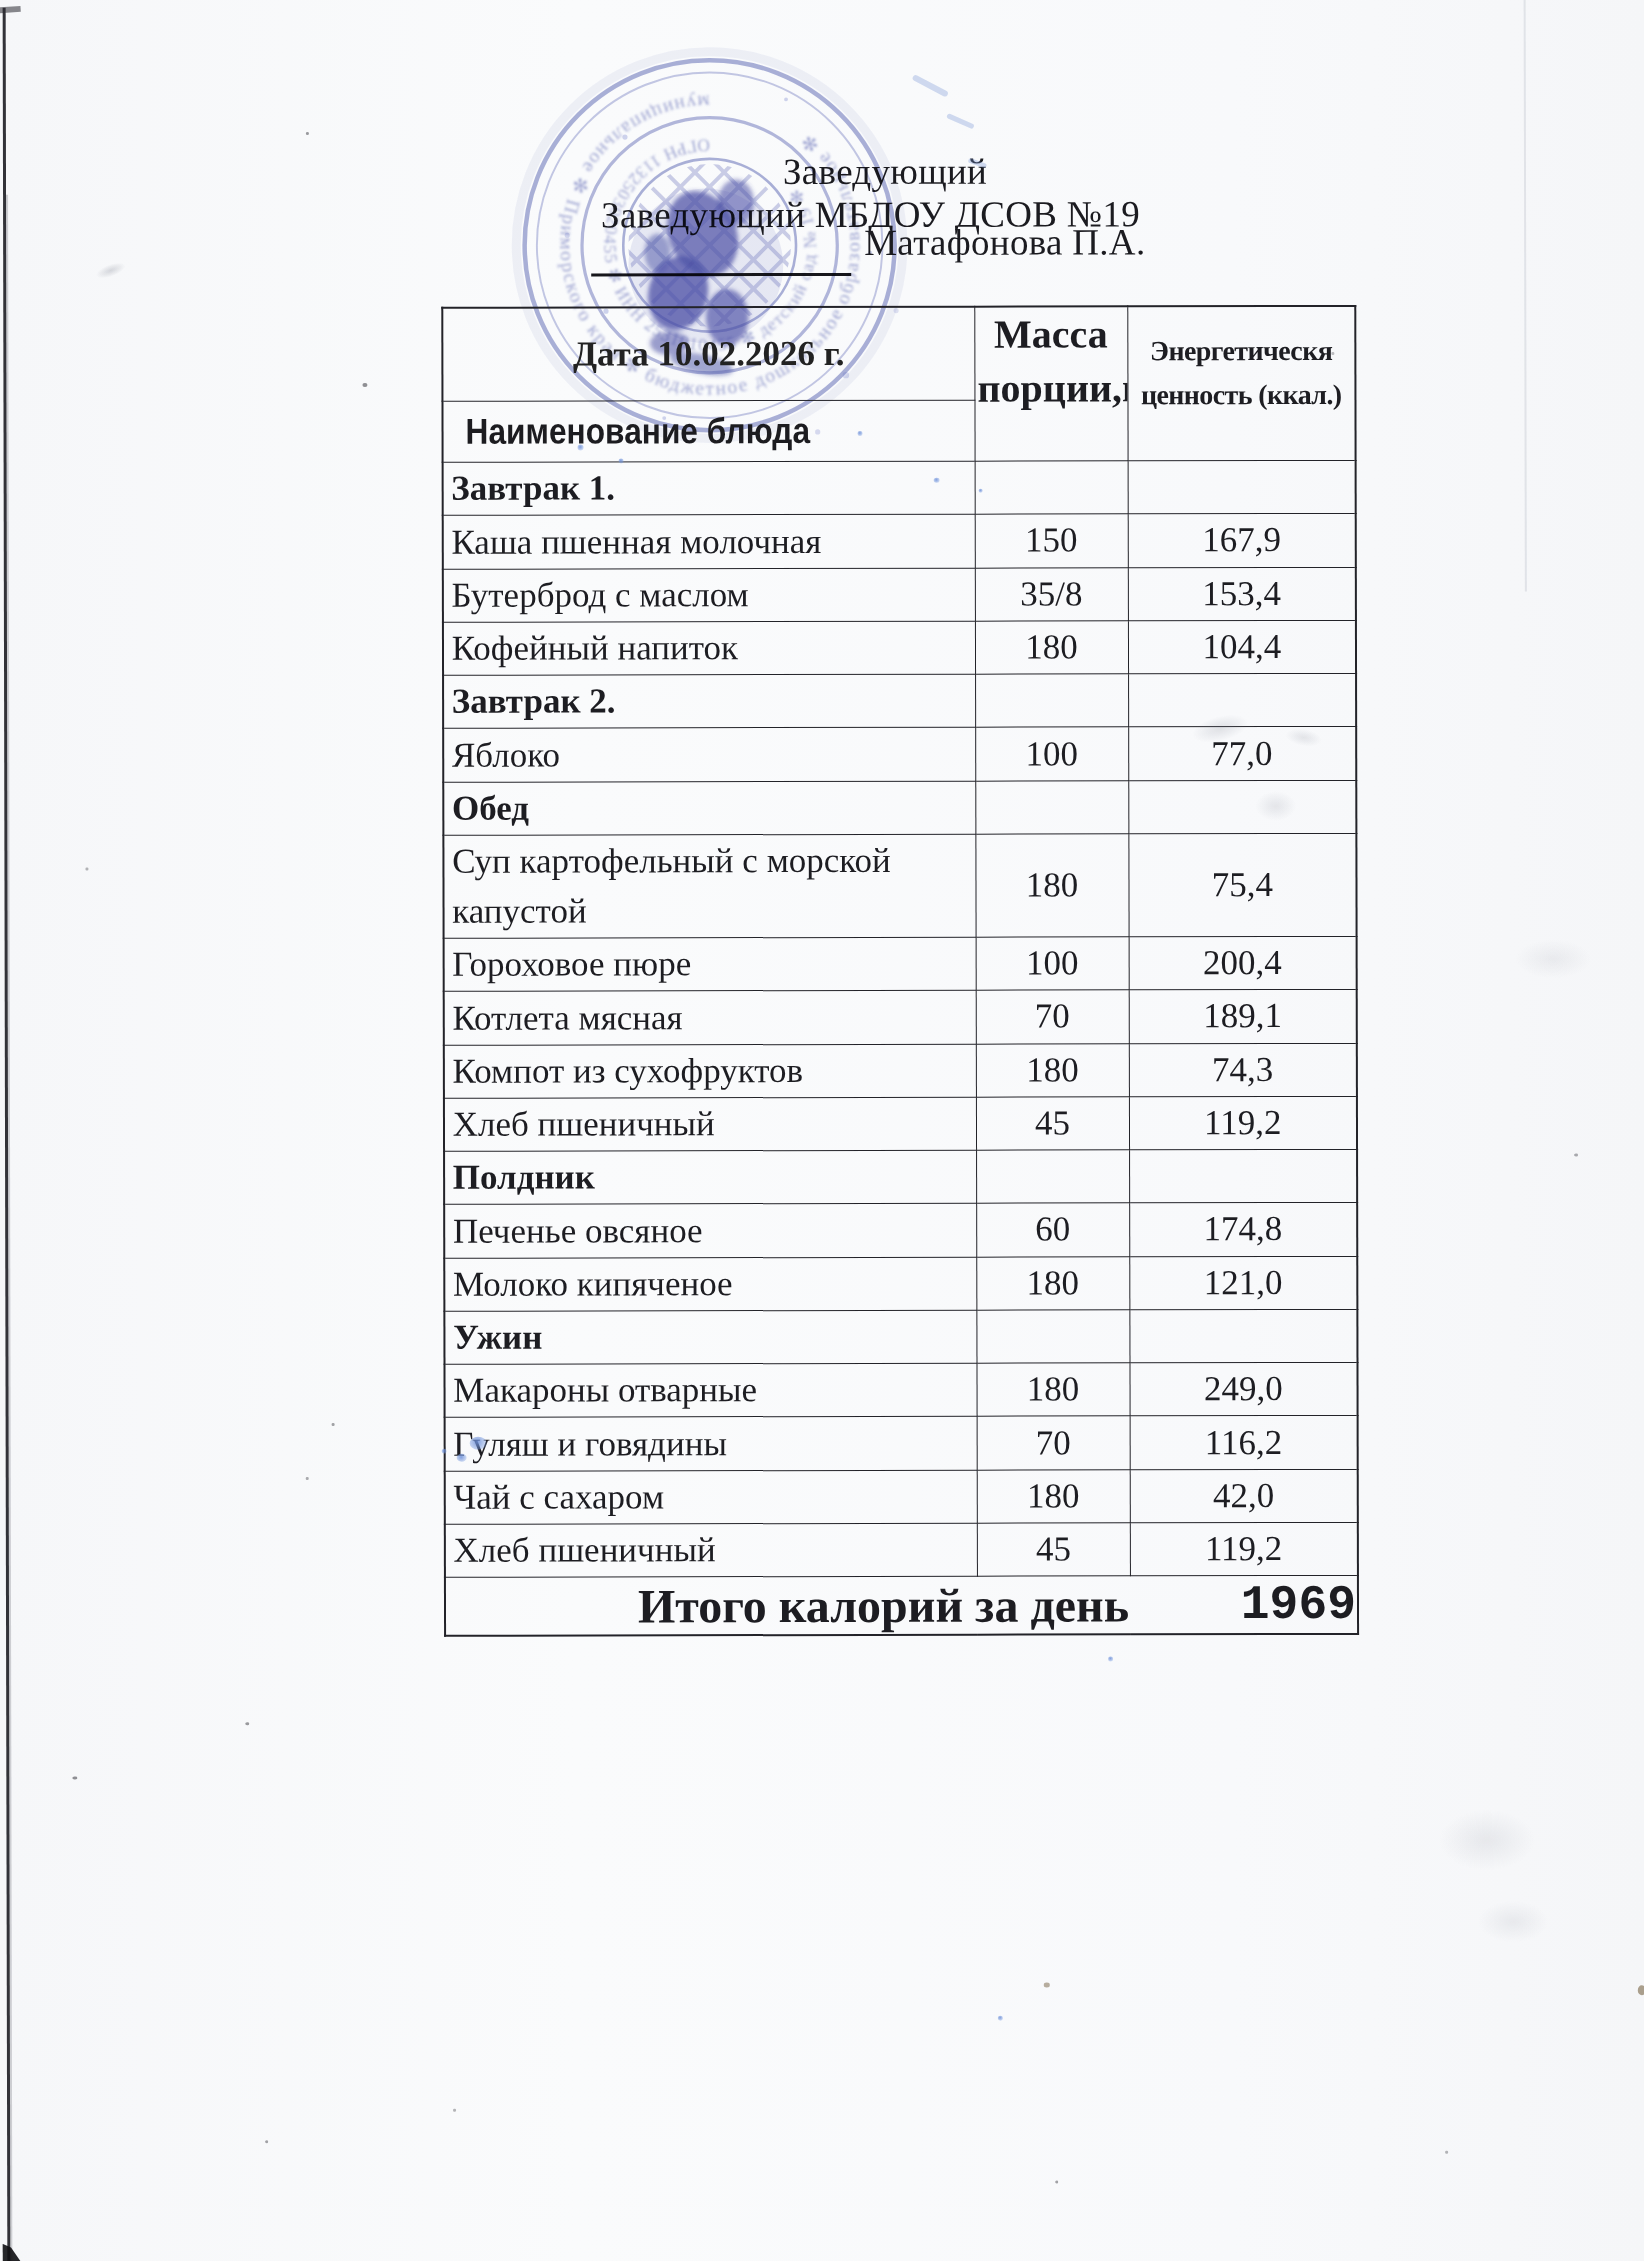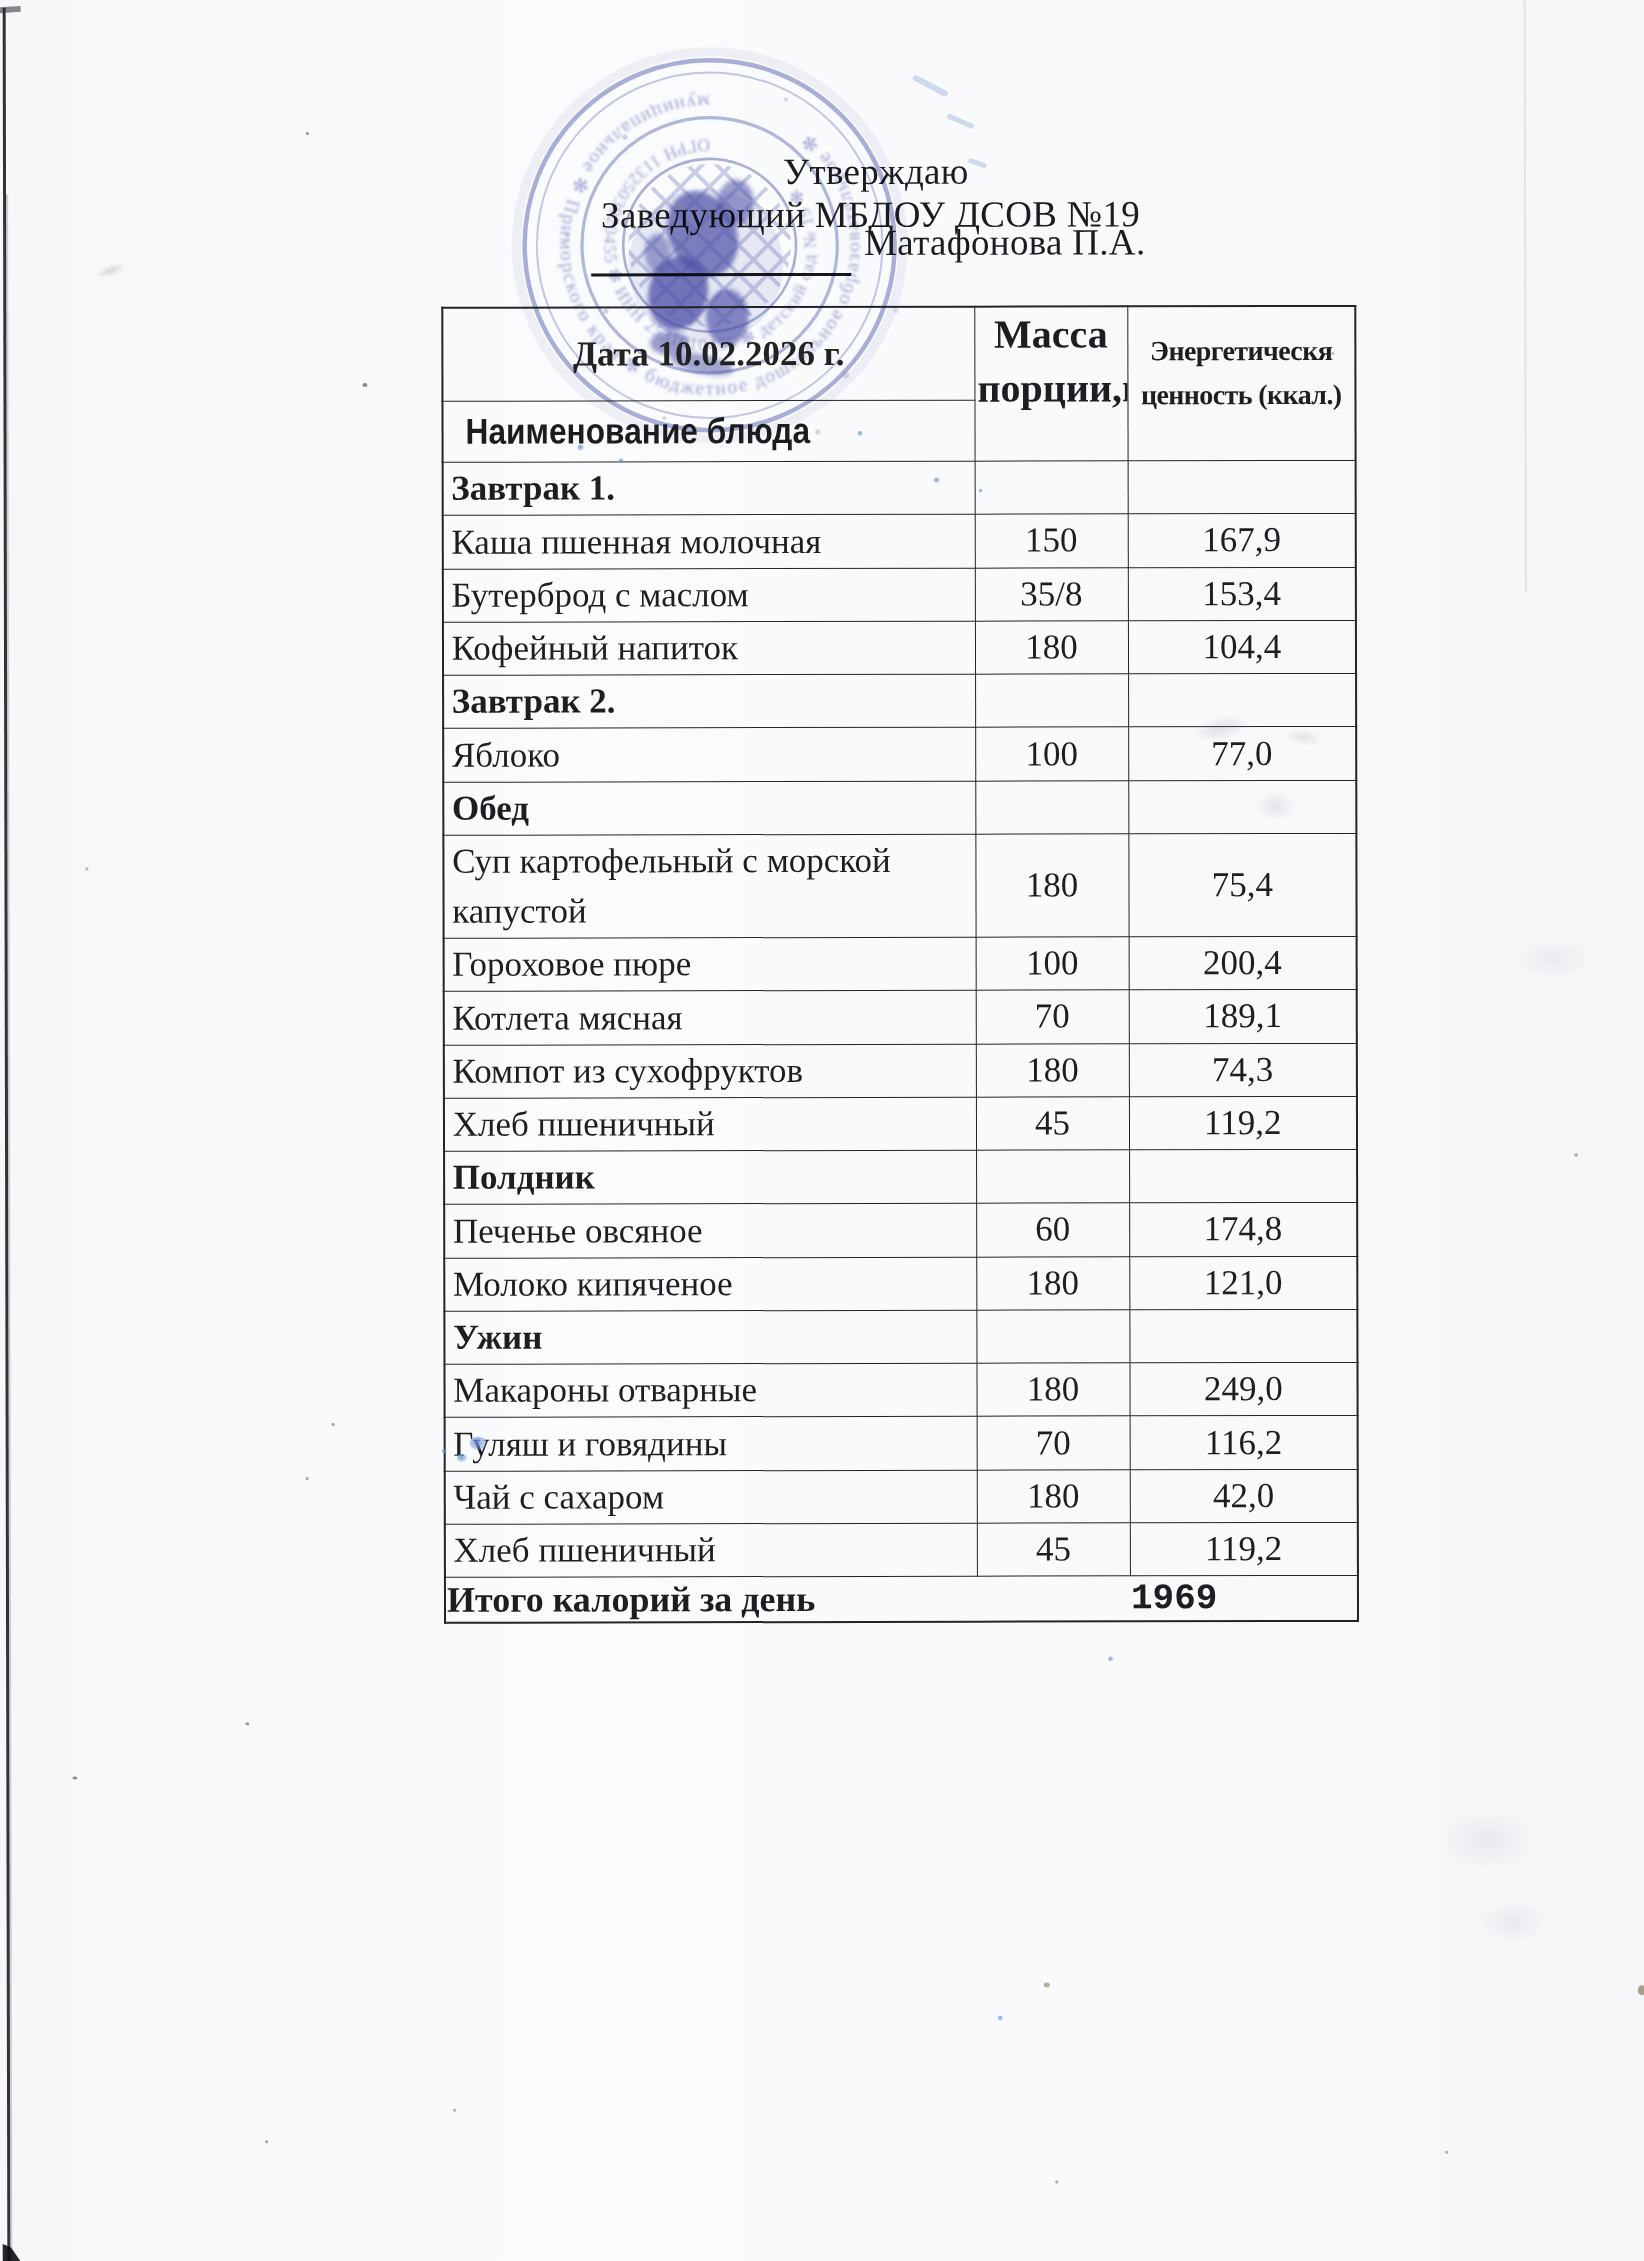--- a/index.html
+++ b/index.html
@@ -29,21 +29,21 @@
   th.c-energy-h{font-size:28px;font-weight:bold;text-align:center;vertical-align:middle;line-height:1.55;letter-spacing:-0.6px;padding:0 3.9px 22px 3.9px;}
   th.c-namelbl{height:52px;text-align:left;vertical-align:middle;padding-left:22px;font-weight:normal;}
   th.c-namelbl span{
     display:inline-block;font-family:"Liberation Sans",sans-serif;font-weight:bold;font-size:36px;
     transform:scaleX(.88);transform-origin:left center;letter-spacing:0;color:#1c1c20;
   }
   tbody td{height:44px;font-size:35px;vertical-align:middle;}
   td.c1{text-align:left;padding:1.3px 13px 1.3px 7.7px;line-height:1.42;}
   td.c2,td.c3{text-align:center;padding:0 2.6px;}
   tr.section td.c1{font-weight:bold;}
-  tr.total-row td{height:36px;font-weight:bold;font-size:36px;text-align:left;}
+  tr.total-row td{height:36px;font-weight:bold;font-size:48px;text-align:right;}
   td.total-label{border-right:none !important;}
   td.total-value{border-left:none !important;font-family:Liberation Mono, monospace;}
 
   
   #stamp{position:absolute;left:511px;top:40px;mix-blend-mode:multiply;opacity:.92;}
 
   
   .art{position:absolute;pointer-events:none;}
   #edge-left{left:4.5px;top:6.4px;width:3.2px;height:2255px;background:#17171d;opacity:.88;}
   #edge-left2{left:8.4px;top:193px;width:1.3px;height:2068px;background:#55555e;opacity:.25;}
@@ -53,21 +53,21 @@
   .streak-blue{background:rgba(115,145,210,.32);border-radius:3.9px;}
   .blob-blue{border-radius:50%;background:radial-gradient(circle at 45% 40%,rgba(108,143,216,.85),rgba(120,155,225,.35) 70%,transparent);}
   .smudge{border-radius:50%;background:radial-gradient(ellipse,rgba(120,125,140,.55),transparent 70%);}
   #crease-r{left:1526px;top:0;width:1.9px;height:593px;background:rgba(150,158,175,.22);}
 </style>
 </head>
 <body>
 
 <div class="sheet">
 
-  <div class="appr-line" id="appr1">Утверждаю</div>
+  <div class="appr-line" id="appr1">Заведующий</div>
   <div class="appr-line" id="appr2">Заведующий МБДОУ ДСОВ №19</div>
   <div class="appr-line" id="appr3">Матафонова П.А.</div>
   <div id="sig-line"></div>
 
   <svg id="stamp" width="401" height="419" viewBox="0 0 622 650">
     <defs>
       <filter id="blur1" x="-20%" y="-20%" width="140%" height="140%">
           <feGaussianBlur stdDeviation="1.3"></feGaussianBlur>
         </filter>
       <filter id="blur2" x="-40%" y="-40%" width="180%" height="180%">

